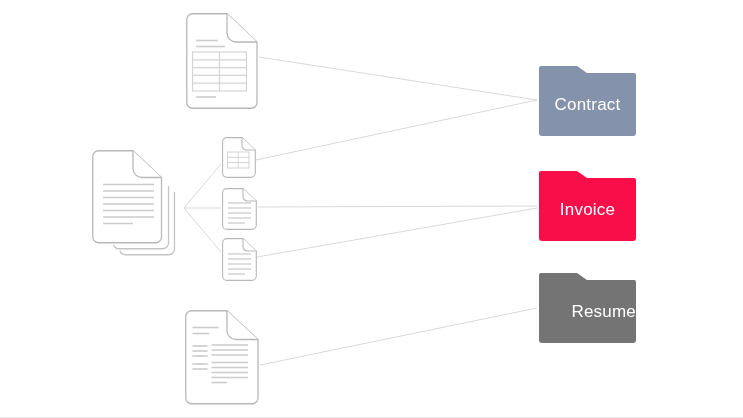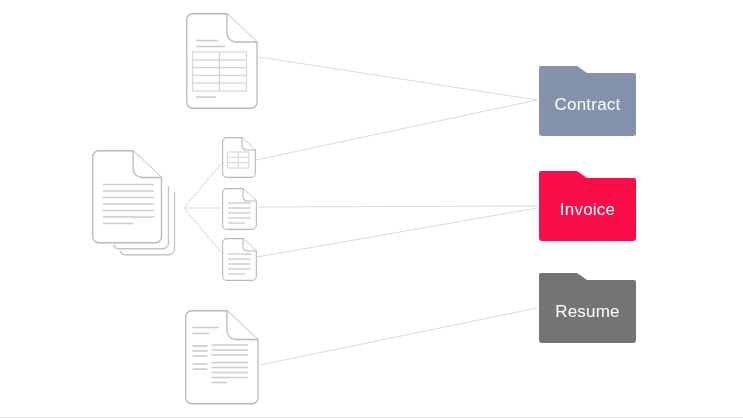--- a/index.html
+++ b/index.html
@@ -144,19 +144,19 @@
 
   <div class="folder" style="left:539px; top:171px;">
     <div class="folder-tab" style="border-bottom-color: rgb(249, 14, 74);"></div>
     <div class="folder-body" style="background: rgb(249, 14, 74);">
       <span class="folder-label" style="color: rgb(255, 255, 255);">Invoice</span>
     </div>
   </div>
 
   <div class="folder" style="left:539px; top:273px;">
     <div class="folder-tab" style="border-bottom-color: rgb(116, 116, 116);"></div>
-    <div class="folder-body" style="background: rgb(116, 116, 116);">
+    <div class="folder-body" style="background: rgb(116, 116, 116); justify-content: flex-end;">
       <span class="folder-label" style="color: rgb(255, 255, 255);">Resume</span>
     </div>
   </div>
 
   <div class="bottom-edge"></div>
 </div>
 
 </body></html>

